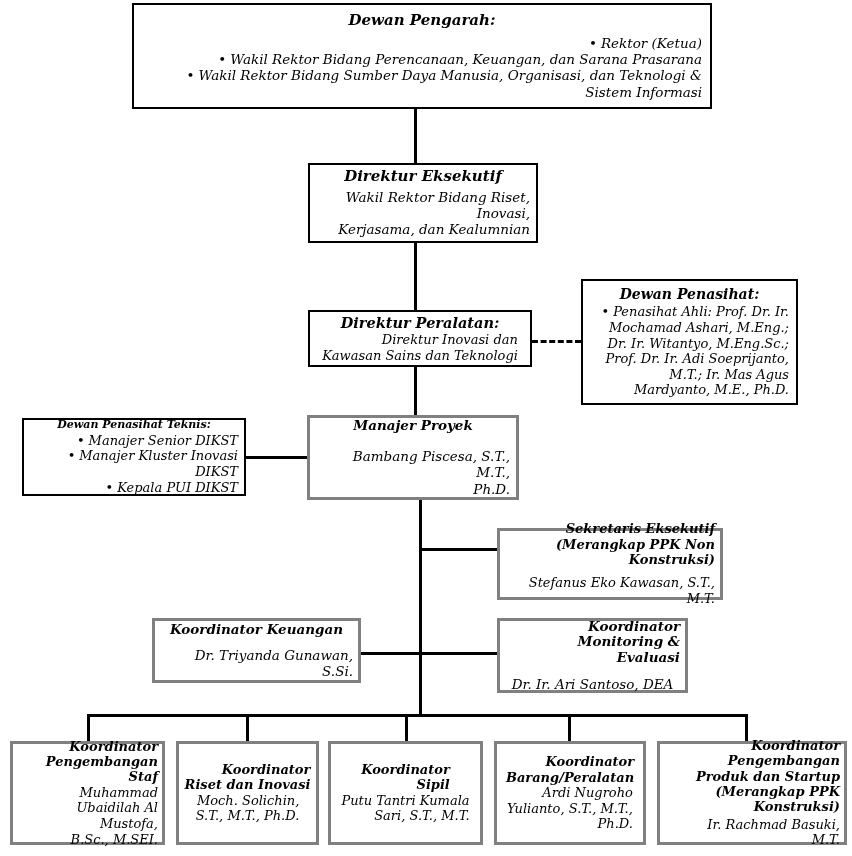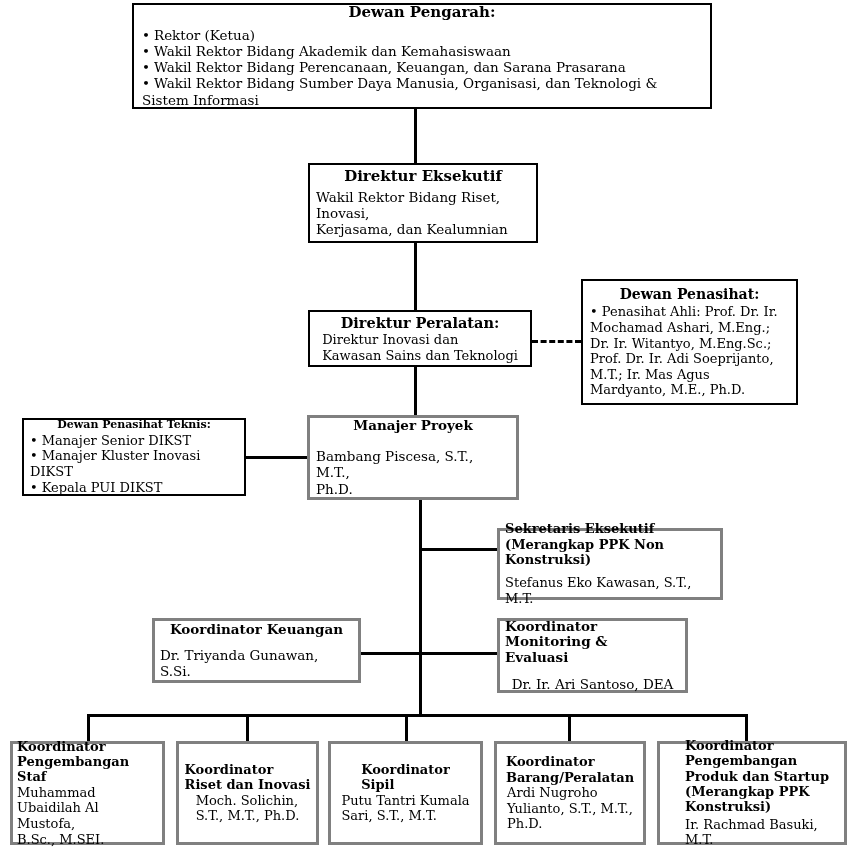--- a/index.html
+++ b/index.html
@@ -19,22 +19,23 @@
     background: #ffffff;
   }
   .node {
     position: absolute;
     box-sizing: border-box;
     background: #ffffff;
     display: flex;
     flex-direction: column;
     align-items: center;
     justify-content: center;
-    text-align: left;
+    text-align: right;
     z-index: 3;
+    font-style: italic;
   }
   .node.black {
     border: 2px solid #000000;
   }
   .node.gray {
     border: 3px solid #808080;
   }
   .node .title {
     font-weight: bold;
     line-height: 1.18;
@@ -130,21 +131,20 @@
   <div class="conn v" style="left:87px; top:714px; height:28px;"></div>
   <div class="conn v" style="left:246px; top:714px; height:28px;"></div>
   <div class="conn v" style="left:405px; top:714px; height:28px;"></div>
   <div class="conn v" style="left:568px; top:714px; height:28px;"></div>
   <div class="conn v" style="left:745px; top:714px; height:28px;"></div>
 
   <div class="node black" id="n-dewan-pengarah">
     <div class="title">Dewan Pengarah:</div>
     <div class="list">
       <div class="li bullet-before">Rektor (Ketua)</div>
-      <div class="li bullet-before">Wakil Rektor Bidang Akademik dan Kemahasiswaan</div>
       <div class="li bullet-before">Wakil Rektor Bidang Perencanaan, Keuangan, dan Sarana Prasarana</div>
       <div class="li bullet-before">Wakil Rektor Bidang Sumber Daya Manusia, Organisasi, dan Teknologi &amp; Sistem Informasi</div>
     </div>
   </div>
 
   <div class="node black" id="n-direktur-eksekutif">
     <div class="title">Direktur Eksekutif</div>
     <div class="body multiline">Wakil Rektor Bidang Riset, Inovasi,<br>Kerjasama, dan Kealumnian</div>
   </div>
 

